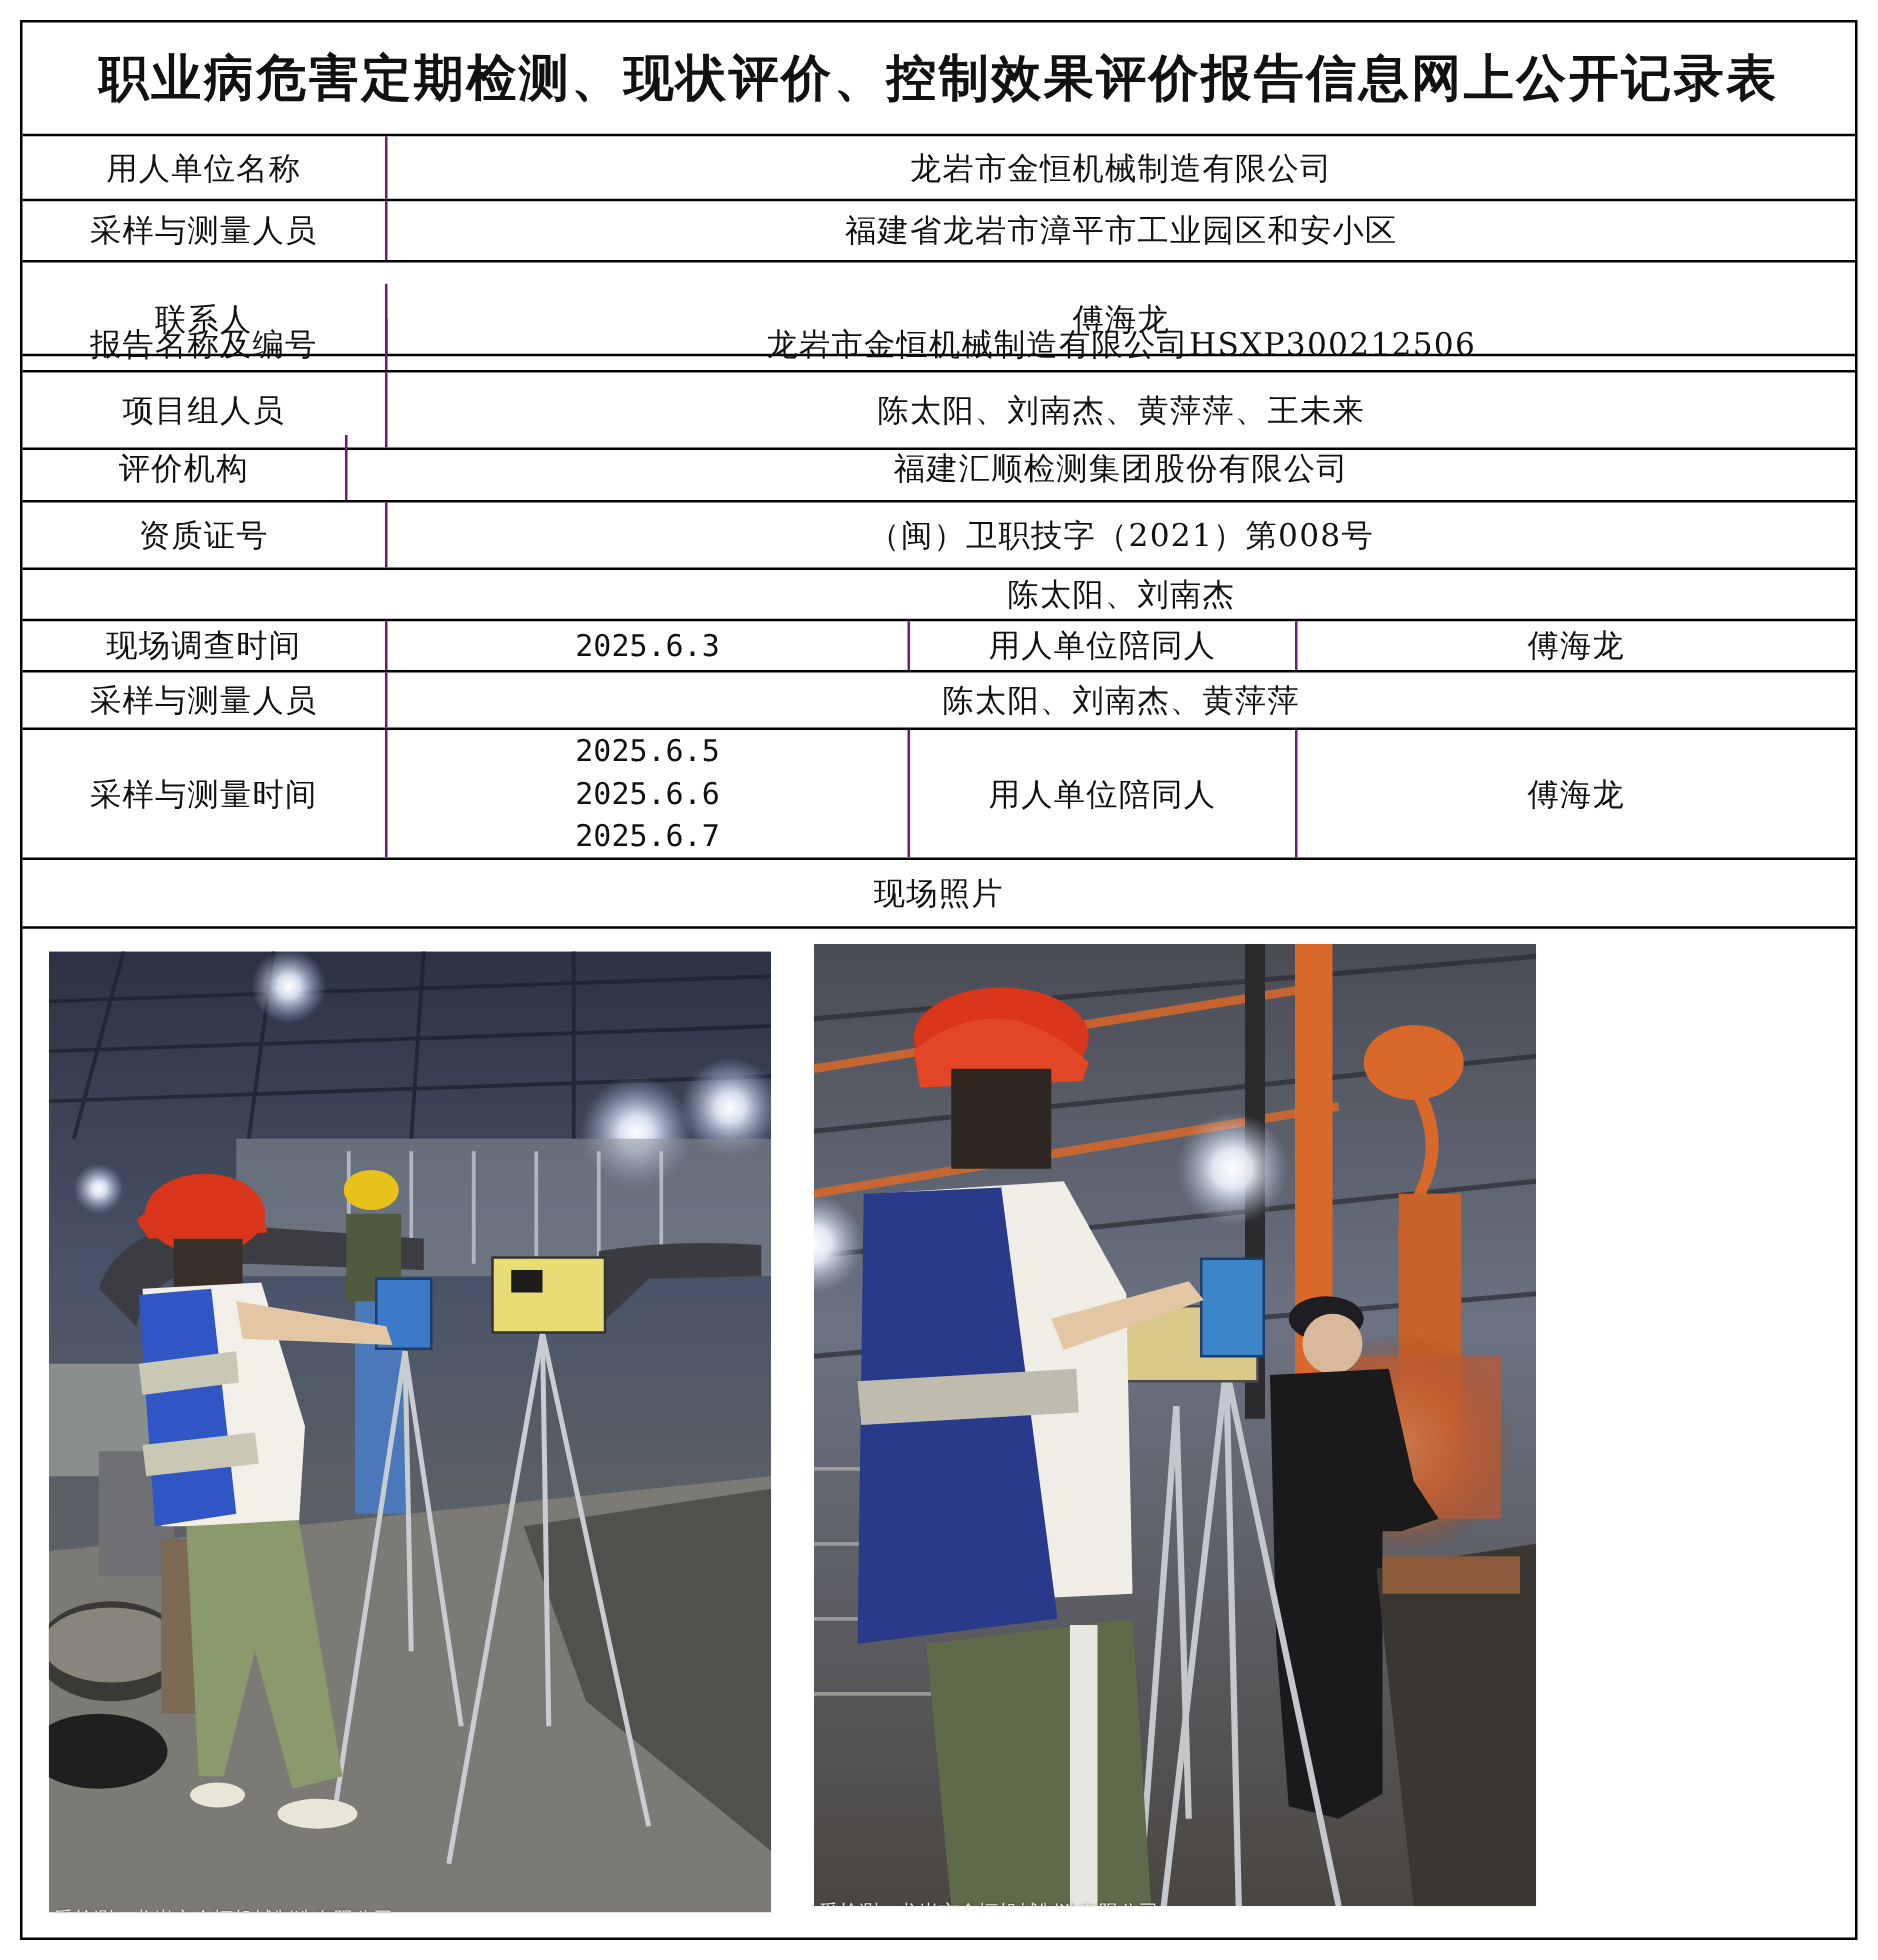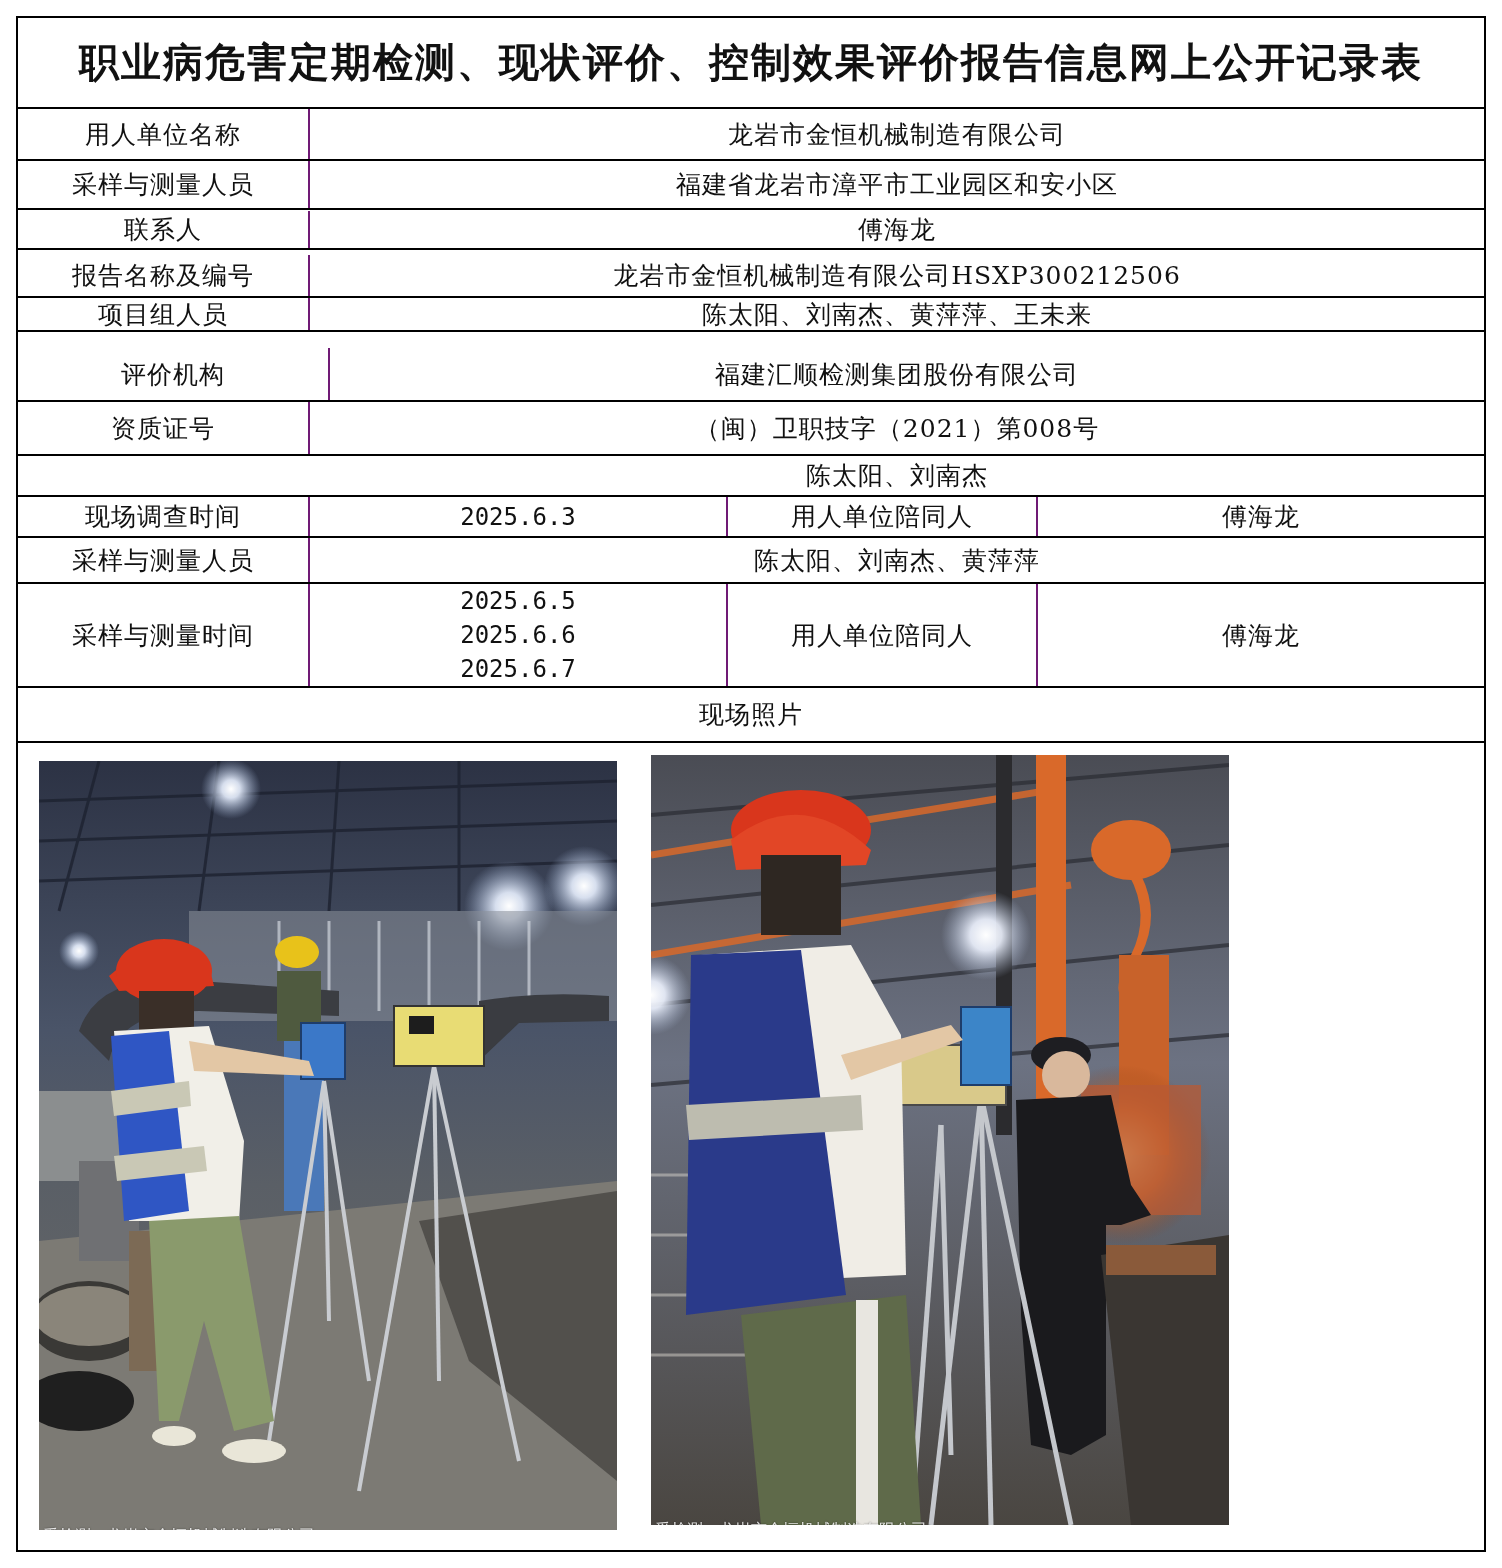--- a/index.html
+++ b/index.html
@@ -33,37 +33,37 @@
   <div class="row" style="top:91px; height:52px;">
     <div class="cell vline" style="left:0; width:292px;">用人单位名称</div>
     <div class="cell" style="left:292px; right:0;">龙岩市金恒机械制造有限公司</div>
   </div>
 
   <div class="row" style="top:143px; height:49px;">
     <div class="cell vline" style="left:0; width:292px;">采样与测量人员</div>
     <div class="cell" style="left:292px; right:0;">福建省龙岩市漳平市工业园区和安小区</div>
   </div>
 
-  <div class="row" style="top:193px; height:39px;">
+  <div class="row" style="top:209px; height:58px;">
     <div class="cell vline" style="left:0; width:292px;">联系人</div>
     <div class="cell" style="left:292px; right:0;">傅海龙</div>
   </div>
 
   <div class="row" style="top:237px; height:43px;">
     <div class="cell vline" style="left:0; width:292px;">报告名称及编号</div>
     <div class="cell" style="left:292px; right:0;">龙岩市金恒机械制造有限公司HSXP300212506</div>
   </div>
 
-  <div class="row" style="top:280px; height:34px;">
+  <div class="row" style="top:280px; height:62px;">
     <div class="cell vline" style="left:0; width:292px;">项目组人员</div>
     <div class="cell" style="left:292px; right:0;">陈太阳、刘南杰、黄萍萍、王未来</div>
   </div>
 
   <div class="row" style="top:330px; height:54px;">
-    <div class="cell vline" style="left:0; width:312px;">评价机构</div>
+    <div class="cell vline" style="left:0; width:260px;">评价机构</div>
     <div class="cell" style="left:292px; right:0;">福建汇顺检测集团股份有限公司</div>
   </div>
 
   <div class="row" style="top:384px; height:54px;">
     <div class="cell vline" style="left:0; width:292px;">资质证号</div>
     <div class="cell" style="left:292px; right:0;">（闽）卫职技字（2021）第008号</div>
   </div>
 
   <div class="row" style="top:438px; height:41px;">
     <div class="cell" style="left:292px; right:0;">陈太阳、刘南杰</div>

